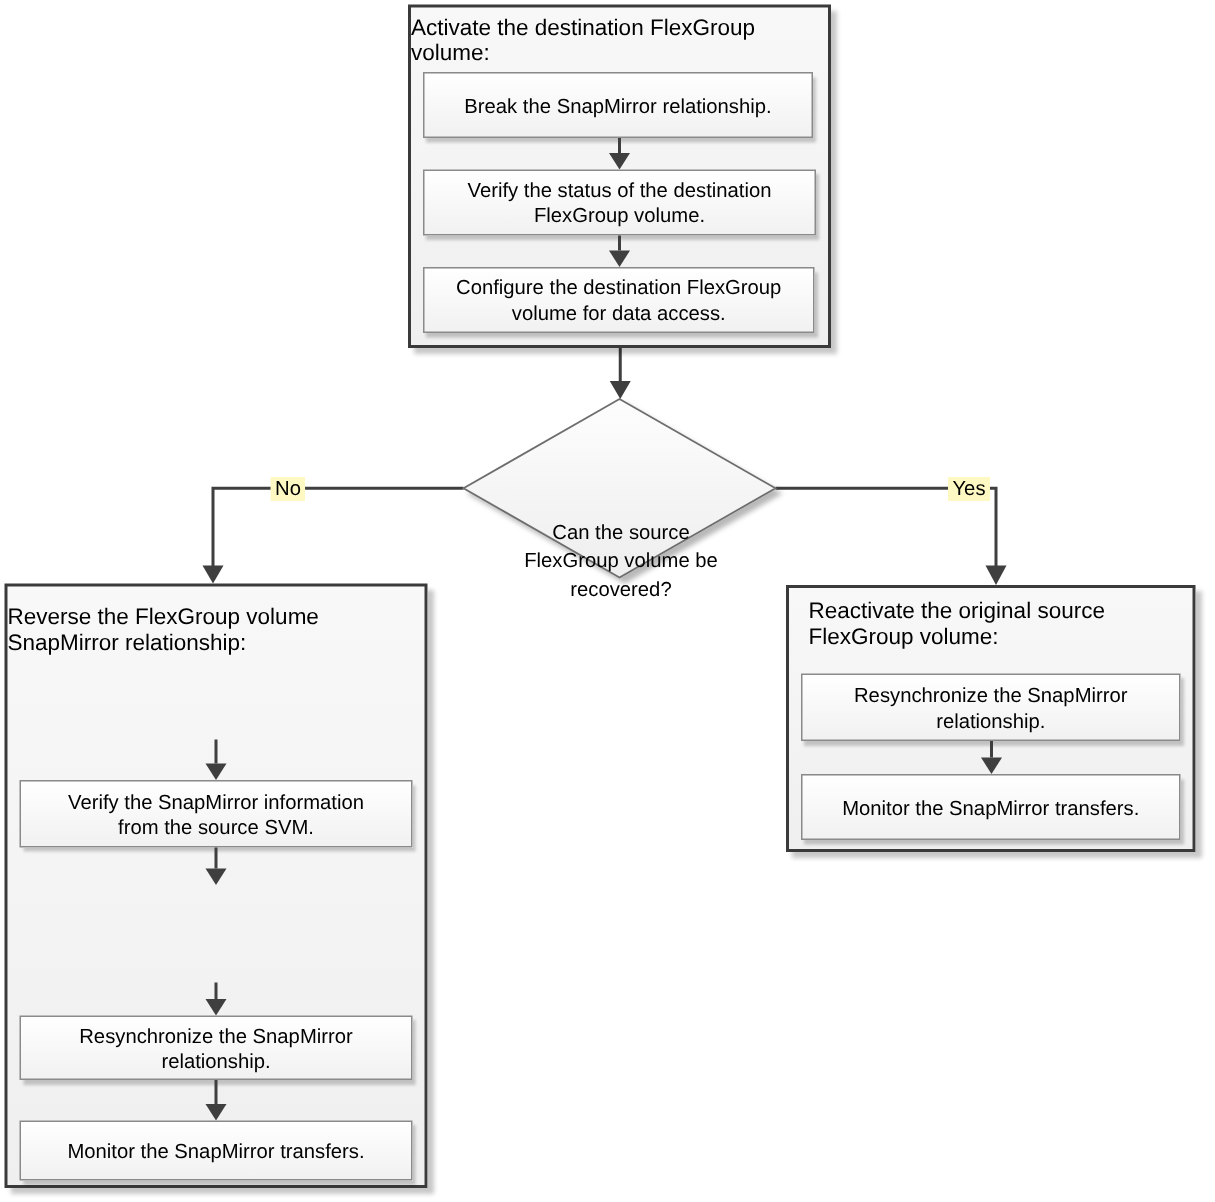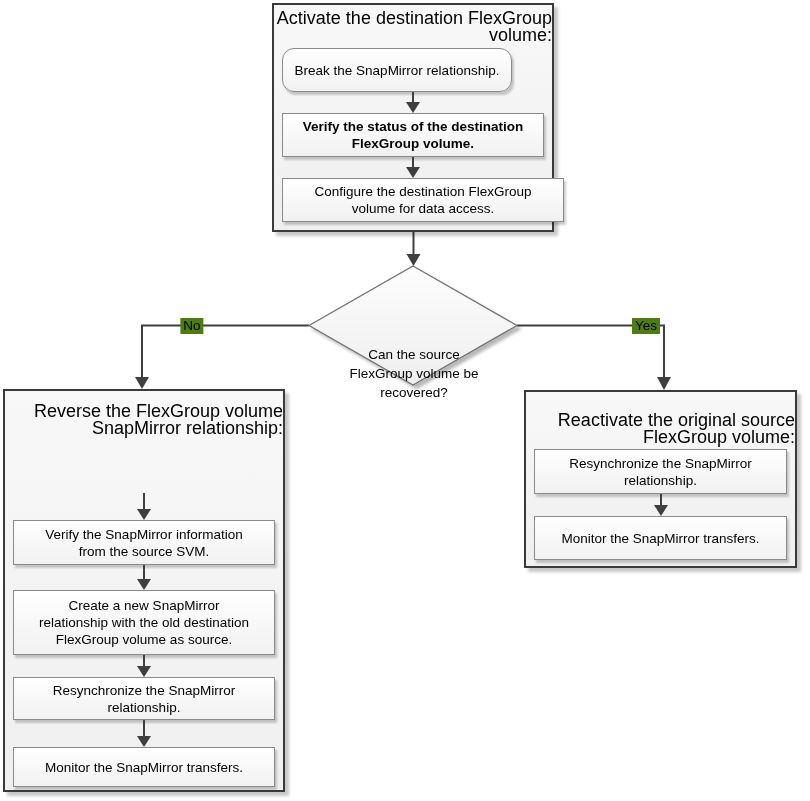--- a/index.html
+++ b/index.html
@@ -24,22 +24,22 @@
     position: absolute;
     box-sizing: border-box;
     border: 2px solid #3a3a3a;
     background: linear-gradient(#f8f8f8, #efefef);
     box-shadow: 4px 4px 3px rgba(0,0,0,0.22);
     z-index: 2;
   }
   .gtitle {
     position: absolute;
     left: 0; right: 0;
-    text-align: right;
-    font-size: 18px;
+    text-align: left;
+    font-size: 15px;
     line-height: 17px;
     white-space: pre-line;
   }
   .step {
     position: absolute;
     left: 8px;
     box-sizing: border-box;
     border: 1px solid #8a8a8a;
     background: linear-gradient(#ffffff, #f1f1f1);
     box-shadow: 2px 3px 2px rgba(0,0,0,0.20);
@@ -83,21 +83,21 @@
     font-size: 13.5px;
     line-height: 19px;
     white-space: pre-line;
     margin-top: 47px;
   }
   
   .branch-label {
     position: absolute;
     transform: translate(-50%, -50%);
     z-index: 3;
-    background: #4d7c0f;
+    background: #fef9c3;
     padding: 0 3px;
     font-size: 13.5px;
     line-height: 16px;
   }
 </style>
 </head>
 <body>
 
 <div class="canvas">
 
@@ -133,80 +133,75 @@
   <div class="decision-label">Can the source
 FlexGroup volume be
 recovered?</div>
 
   <span class="branch-label" style="left:192px; top:326px;">No</span>
   <span class="branch-label" style="left:623px; top:326px;margin-left:23px;">Yes</span>
 
   <section class="group" style="left:272px; top:3px; width:282px; height:229px;">
     <div class="gtitle" style="top:5px;">Activate the destination FlexGroup
 volume:</div>
-    <div class="step" style="top:43px; width:230px; height:44px;border-radius:12px;">
+    <div class="step" style="top:43px; width:260px; height:44px;">
       <span class="txt">Break the SnapMirror relationship.</span>
     </div>
     <div class="conn" style="top:87px; height:21px;">
         <div class="stem"></div>
         <div class="head"></div>
       </div>
-    <div class="step" style="top:108px; width:262px; height:44px;font-weight:bold;">
+    <div class="step" style="top:108px; width:262px; height:44px;">
       <span class="txt">Verify the status of the destination
 FlexGroup volume.</span>
     </div>
     <div class="conn" style="top:152px; height:21px;">
         <div class="stem"></div>
         <div class="head"></div>
       </div>
-    <div class="step" style="top:173px; width:282px; height:44px;">
+    <div class="step" style="top:173px; width:261px; height:44px;">
       <span class="txt">Configure the destination FlexGroup
 volume for data access.</span>
     </div>
   </section>
 
   <section class="group" style="left:3px; top:389px; width:282px; height:403px;">
     <div class="gtitle" style="top:12px;">Reverse the FlexGroup volume
 SnapMirror relationship:</div>
     <div class="conn" style="top:102px; height:27px;">
         <div class="stem"></div>
         <div class="head"></div>
       </div>
     <div class="step" style="top:129px; width:262px; height:45px;">
       <span class="txt">Verify the SnapMirror information
 from the source SVM.</span>
     </div>
     <div class="conn" style="top:174px; height:25px;">
         <div class="stem"></div>
         <div class="head"></div>
       </div>
-    <div class="step" style="top:199px; width:262px; height:65px;">
-      <span class="txt">Create a new SnapMirror
-relationship with the old destination
-FlexGroup volume as source.</span>
-    </div>
     <div class="conn" style="top:264px; height:22px;">
         <div class="stem"></div>
         <div class="head"></div>
       </div>
     <div class="step" style="top:286px; width:262px; height:43px;">
       <span class="txt">Resynchronize the SnapMirror
 relationship.</span>
     </div>
     <div class="conn" style="top:329px; height:27px;">
         <div class="stem"></div>
         <div class="head"></div>
       </div>
     <div class="step" style="top:356px; width:262px; height:40px;">
       <span class="txt">Monitor the SnapMirror transfers.</span>
     </div>
   </section>
 
   <section class="group" style="left:524px; top:390px; width:273px; height:178px;">
-    <div class="gtitle" style="top:20px;">Reactivate the original source
+    <div class="gtitle" style="top:7px;padding-left:13px;">Reactivate the original source
 FlexGroup volume:</div>
     <div class="step" style="top:57px; width:253px; height:45px;">
       <span class="txt">Resynchronize the SnapMirror
 relationship.</span>
     </div>
     <div class="conn" style="top:102px; height:22px;">
         <div class="stem"></div>
         <div class="head"></div>
       </div>
     <div class="step" style="top:124px; width:253px; height:44px;">

